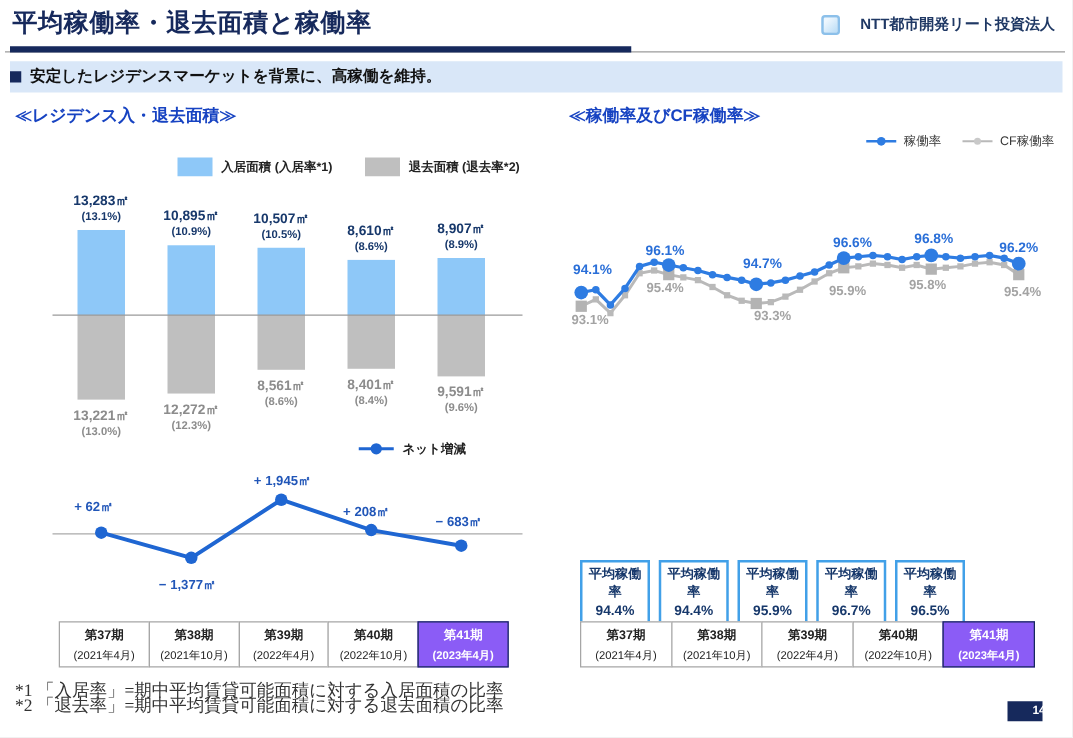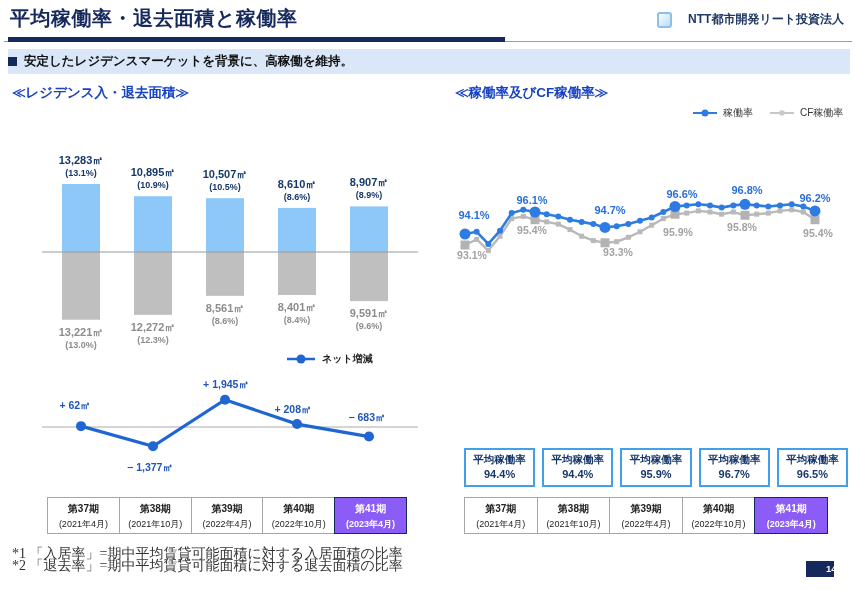--- a/index.html
+++ b/index.html
@@ -29,21 +29,21 @@
   .occ-legend .item { display:flex; align-items:center; gap:5px; }
   .occ-legend .leg-text { margin-right:0; font-weight:normal; color:#333; }
   .ptable { display:flex; }
   .pcell { flex:1; border:1px solid #a6a6a6; margin-left:-1px; text-align:center;
            padding:3px 0 2px 0; background:#fff; }
   .pcell:first-child { margin-left:0; }
   .p-name { font-size:10px; font-weight:bold; color:#222; line-height:16px; }
   .p-date { font-size:9px; color:#222; line-height:14px; }
   .pcell.hl { background:#8b5cf6; border-color:#16295c; }
   .pcell.hl .p-name, .pcell.hl .p-date { color:#ffffff; font-weight:bold; }
-  .avg-row { left:464px; top:448px; width:384px; display:flex; gap:7px;align-items:flex-end; }
+  .avg-row { left:464px; top:448px; width:308px; display:flex; gap:7px;align-items:flex-end; }
   .avg-box { flex:1; border:2px solid #41a0e8; background:#fff; text-align:center; padding:2px 0 3px 0; }
   .avg-label { font-size:10.5px; font-weight:bold; color:#17386b; line-height:15px; }
   .avg-val { font-size:11px; font-weight:bold; color:#17386b; line-height:15px; }
   .footnotes { left:12px; top:548px; font-size:14px; color:#333333; line-height:12px;font-family:Liberation Serif, serif; }
   .page-num { left:806px; top:561px; width:28px; height:16px; background:#16295c; color:#fff;
               font-size:9.5px; font-weight:bold; text-align:center; line-height:16px;padding-left:20px; }
   
   text.val  { font:bold 11px "Liberation Sans",sans-serif; fill:#17386b; }
   text.pct  { font:bold 9px  "Liberation Sans",sans-serif; fill:#17386b; }
   text.gval { fill:#8c8c8c; }
@@ -64,20 +64,26 @@
   <div class="rule-thin abs"></div>
   <div class="rule-thick abs"></div>
 
   <div class="banner abs">
     <span class="bullet"></span>
     <span class="banner-text">安定したレジデンスマーケットを背景に、高稼働を維持。</span>
   </div>
 
   <div class="section-title abs" style="left:12px;top:84px;">≪レジデンス入・退去面積≫</div>
 
+  <div class="bar-legend abs">
+    <span class="swatch" style="background:#8ec8f8;"></span>
+    <span class="leg-text">入居面積 (入居率*1)</span>
+    <span class="swatch" style="background:#bfbfbf;"></span>
+    <span class="leg-text" style="margin-right:0;">退去面積 (退去率*2)</span>
+  </div>
 
   <svg id="bar-chart" class="abs" style="left:40px;top:148px;" width="380" height="214" viewBox="0 0 380 214">
       <rect x="22" y="35.99104" width="38" height="68.00896" fill="#8ec8f8"></rect>
       <rect x="22" y="104" width="38" height="67.69152000000001" fill="#bfbfbf"></rect>
       <text x="41" y="15.991039999999998" text-anchor="middle" class="val">13,283㎡</text>
       <text x="41" y="27.991039999999998" text-anchor="middle" class="pct">(13.1%)</text>
       <text x="41" y="187.69152000000003" text-anchor="middle" class="val gval">13,221㎡</text>
       <text x="41" y="199.69152000000003" text-anchor="middle" class="pct gval">(13.0%)</text>
       <rect x="94" y="48.2176" width="38" height="55.7824" fill="#8ec8f8"></rect>
       <rect x="94" y="104" width="38" height="62.832640000000005" fill="#bfbfbf"></rect>

